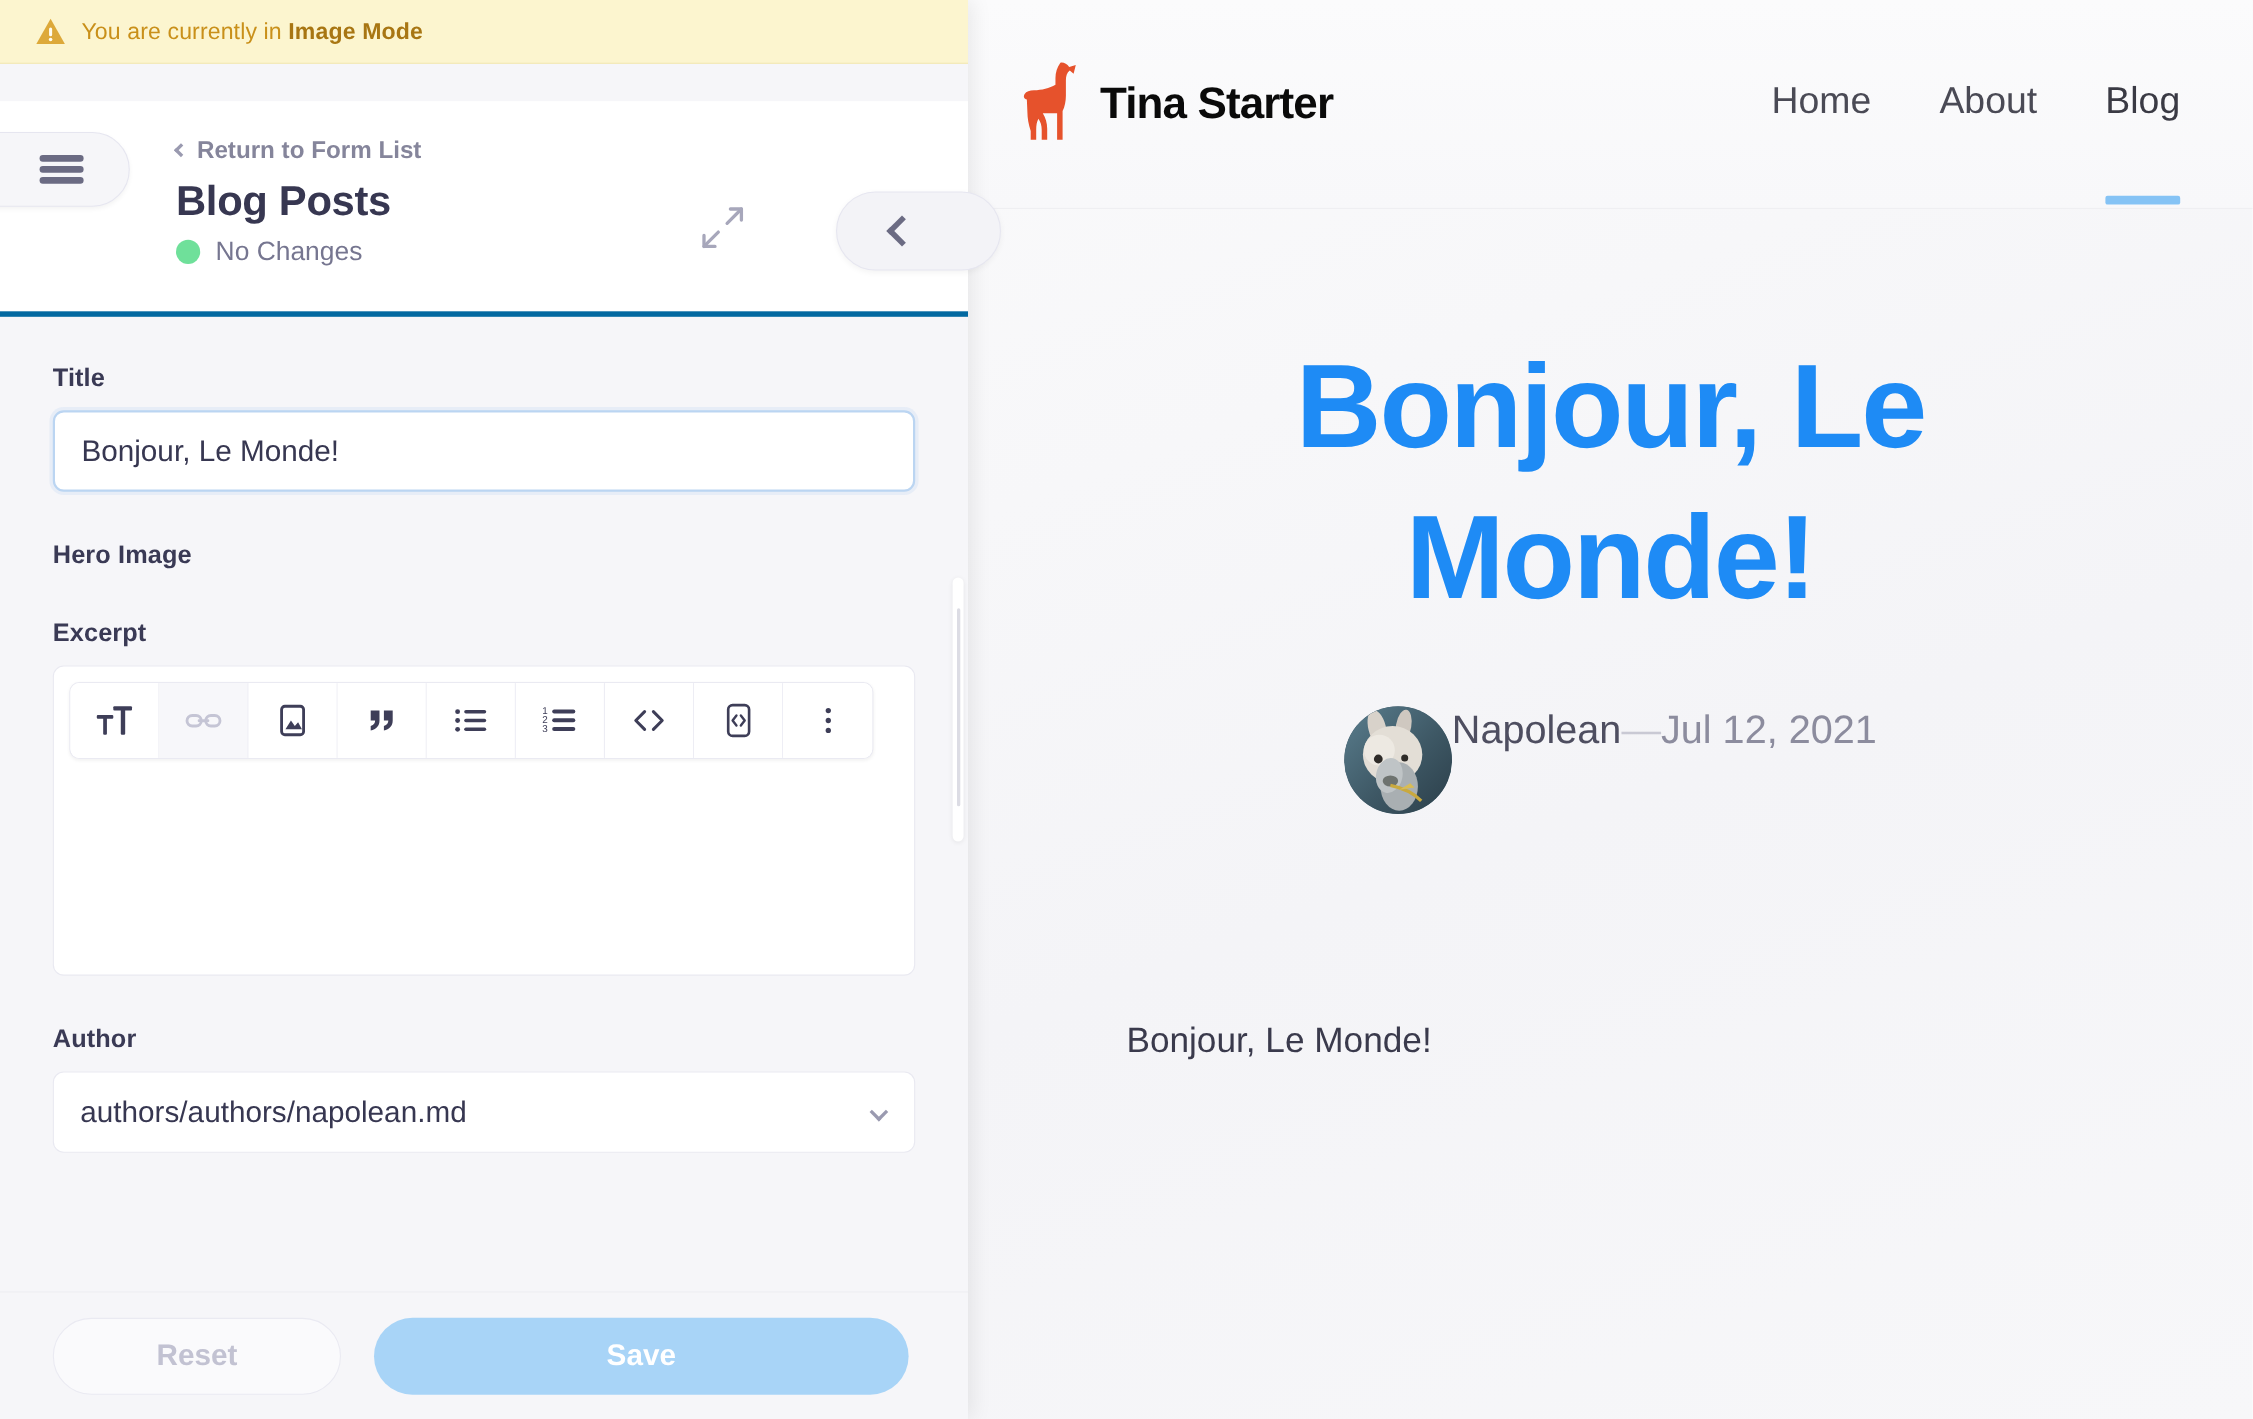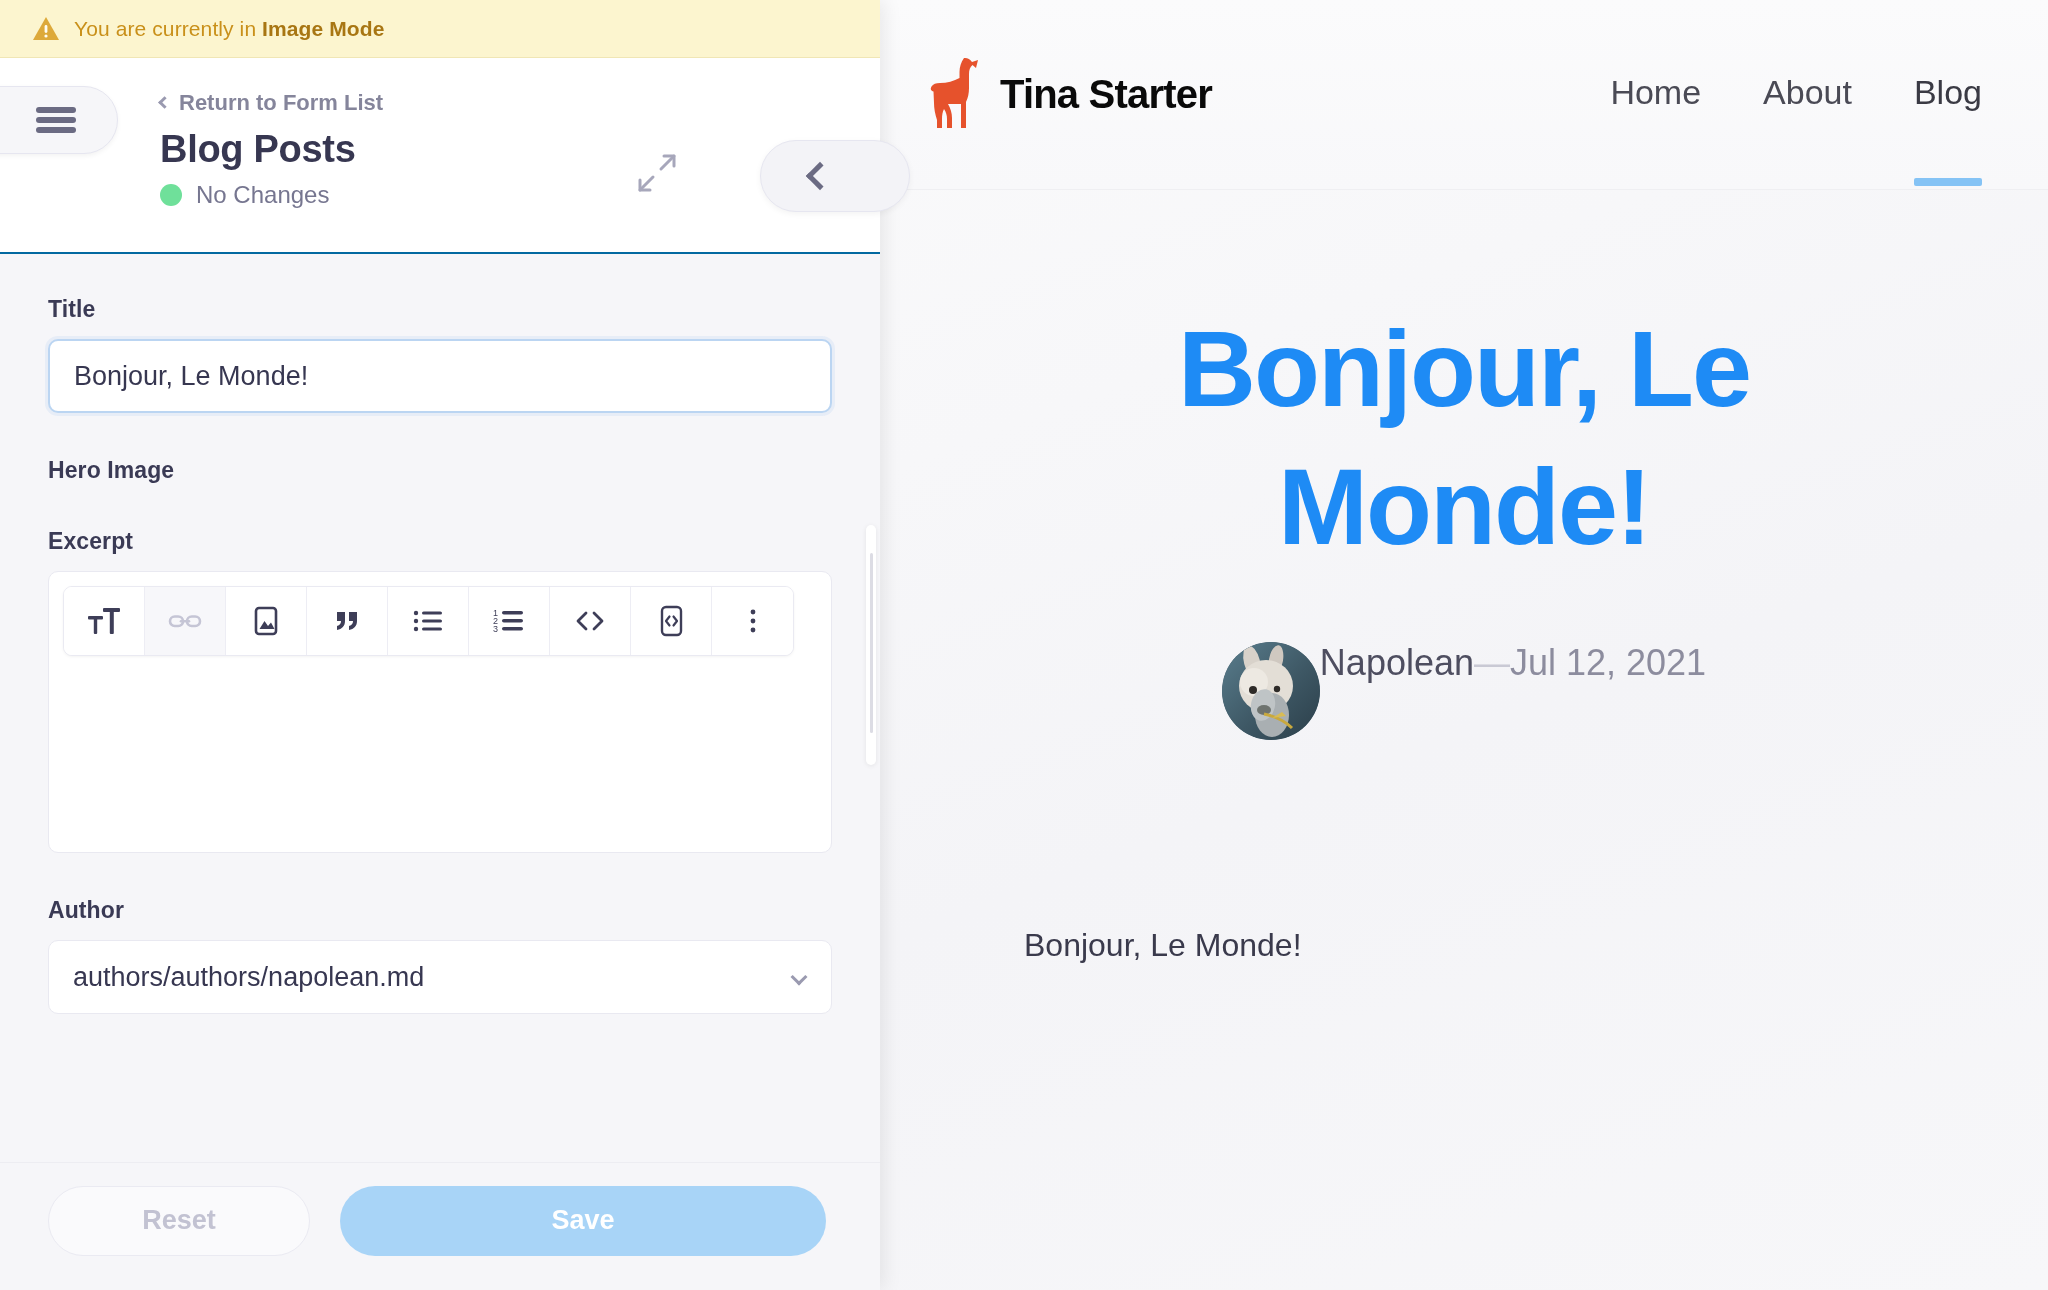--- a/index.html
+++ b/index.html
@@ -31,21 +31,22 @@
   .warn-tri svg { display: block; }
   .local-banner-text {
     font-size: 21px; color: #C9901A; letter-spacing: .1px;
   }
   .local-banner-text b { color: #A87613; font-weight: 700; }
 
   .sb-head {
     flex: none; background: #fff;
     padding: 26px 0 26px 0;
     position: relative; height: 196px;
-    border-bottom: 2px solid #0369a1;
+    border-bottom: 5px solid #0369a1;
+    margin-top: 34px;
   }
   .hamburger {
     position: absolute; left: -22px; top: 28px;
     width: 140px; height: 68px;
     background: #F6F6F9;
     border: 1px solid #E6E6F0;
     border-radius: 0 40px 40px 0;
     display: flex; align-items: center; justify-content: center;
     padding-left: 16px;
     box-shadow: 0 2px 5px rgba(0,0,0,0.05);
@@ -168,21 +169,21 @@
     cursor: pointer;
   }
   .select-chev {
     position: absolute; right: 26px;
     width: 12px; height: 12px;
     border-left: 3px solid #9a9ab0; border-bottom: 3px solid #9a9ab0;
     transform: rotate(-45deg);
   }
 
   .sb-footer {
-    position: absolute; left: 0; bottom: 12px;
+    position: absolute; left: 0; bottom: 0;
     width: 880px; height: 116px;
     background: #F6F6F9;
     border-top: 1px solid #EDEDF2;
     display: flex; align-items: center;
     padding: 0 48px; gap: 30px;
     z-index: 5;
   }
   .btn-reset {
     width: 262px; height: 70px;
     border-radius: 40px;

